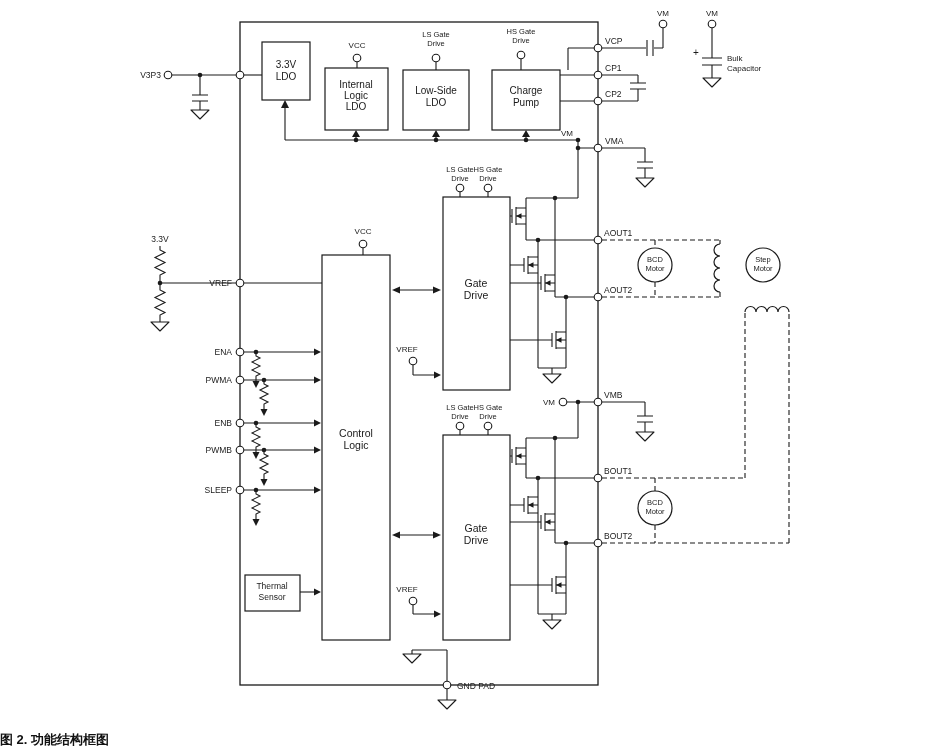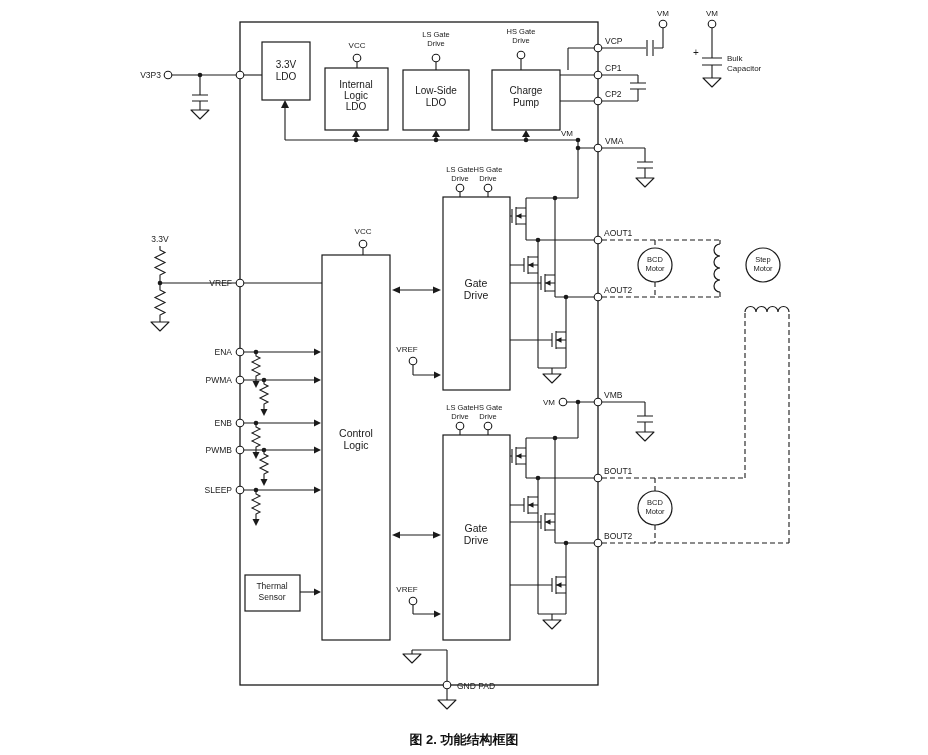--- a/index.html
+++ b/index.html
@@ -1,20 +1,20 @@
 <!DOCTYPE html>
 <html><head>
 <meta charset="utf-8">
 <style>
   html,body{margin:0;padding:0;background:#fff;}
   body{width:928px;height:755px;position:relative;overflow:hidden;
        font-family:"Liberation Sans",sans-serif;}
   #diagram{position:absolute;left:0;top:0;}
   text{font-family:"Liberation Sans",sans-serif;fill:#1a1a1a;stroke:none;}
-  .caption{position:absolute;top:731px;left:0;width:928px;text-align:center;
+  .caption{position:absolute;top:731px;left:0;width:928px;text-align:left;
            font-size:13px;font-weight:bold;color:#111;
            font-family:"Liberation Sans",sans-serif;}
 </style>
 </head>
 <body>
 
 <svg id="diagram" width="928" height="755" viewBox="0 0 928 755" xmlns="http://www.w3.org/2000/svg">
 
   <defs>
     <g id="nfet">

